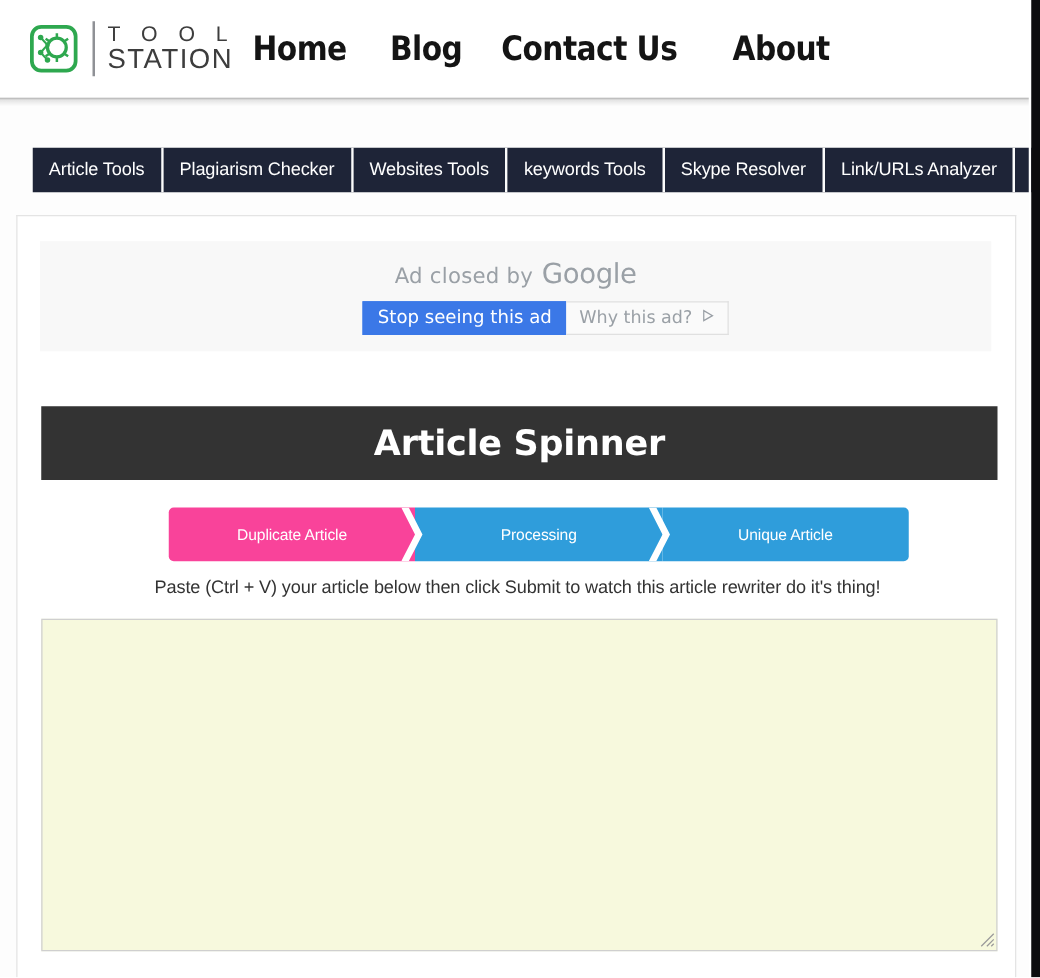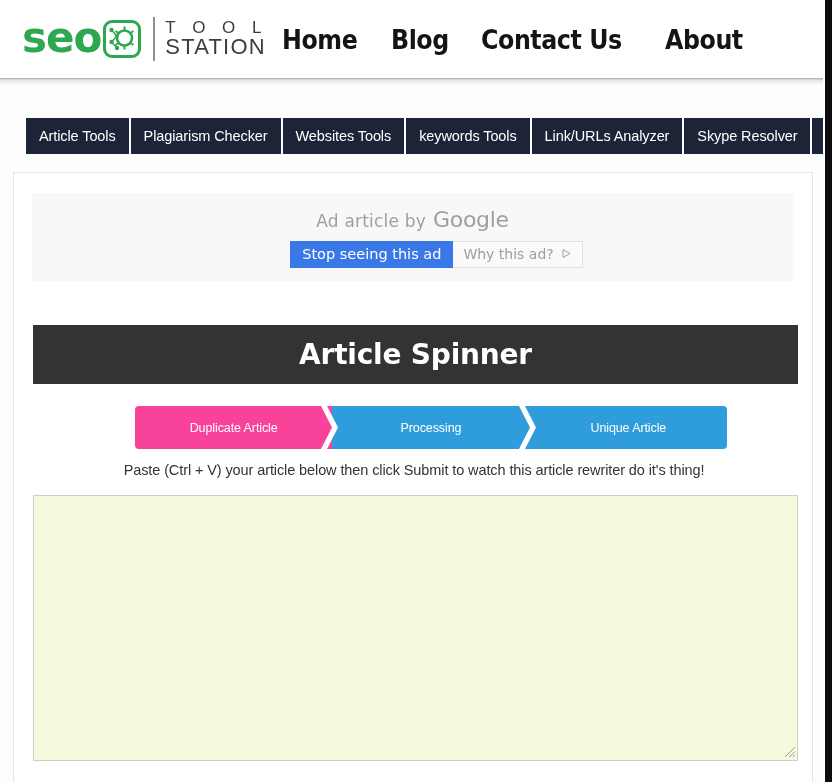--- a/index.html
+++ b/index.html
@@ -331,21 +331,20 @@
 </style>
 </head>
 <body>
 
 <div id="page">
 
   <header class="site-header">
     <div class="header-inner">
 
       <div class="logo">
-        <span class="logo-seo">seo</span>
         <span class="logo-icon">
           <svg width="32" height="32" viewBox="0 0 32 32" aria-hidden="true">
             <circle cx="18.5" cy="15" r="7.5" fill="none" stroke="#2ea84f" stroke-width="2.6"></circle>
             <g stroke="#2ea84f" stroke-width="2" fill="none">
               <line x1="18.5" y1="3.5" x2="18.5" y2="7"></line>
               <line x1="27.5" y1="8" x2="24.5" y2="10"></line>
               <line x1="27.5" y1="22" x2="24.5" y2="20"></line>
               <line x1="18.5" y1="26.5" x2="18.5" y2="23"></line>
               <line x1="9.5" y1="22" x2="12.5" y2="20"></line>
               <line x1="9.5" y1="8" x2="12.5" y2="10"></line>
@@ -379,30 +378,30 @@
 
     </div>
   </header>
   <div class="header-shadow"></div>
 
   <nav class="menu-bar">
     <div class="menu-item">Article Tools</div>
     <div class="menu-item">Plagiarism Checker</div>
     <div class="menu-item">Websites Tools</div>
     <div class="menu-item">keywords Tools</div>
+    <div class="menu-item">Skype Resolver</div>
     <div class="menu-item">Link/URLs Analyzer</div>
-    <div class="menu-item">Skype Resolver</div>
     <div class="menu-item">Ranke</div>
   </nav>
 
   <main class="content-panel">
 
     <div class="ad-block">
       <div class="ad-closed-line">
-        <span class="ad-closed-text">Ad article by</span>
+        <span class="ad-closed-text">Ad closed by</span>
         <span class="ad-google-text">Google</span>
       </div>
       <div class="ad-buttons">
         <div class="btn-stop">Stop seeing this ad</div>
         <div class="btn-why">
           <span>Why this ad?</span>
           <span class="why-icon">
             <svg width="11" height="11" viewBox="0 0 11 11" aria-hidden="true">
               <path d="M2 1.5 L9 5.5 L2 9.5 Z" fill="none" stroke="#9aa0a6" stroke-width="1"></path>
             </svg>

